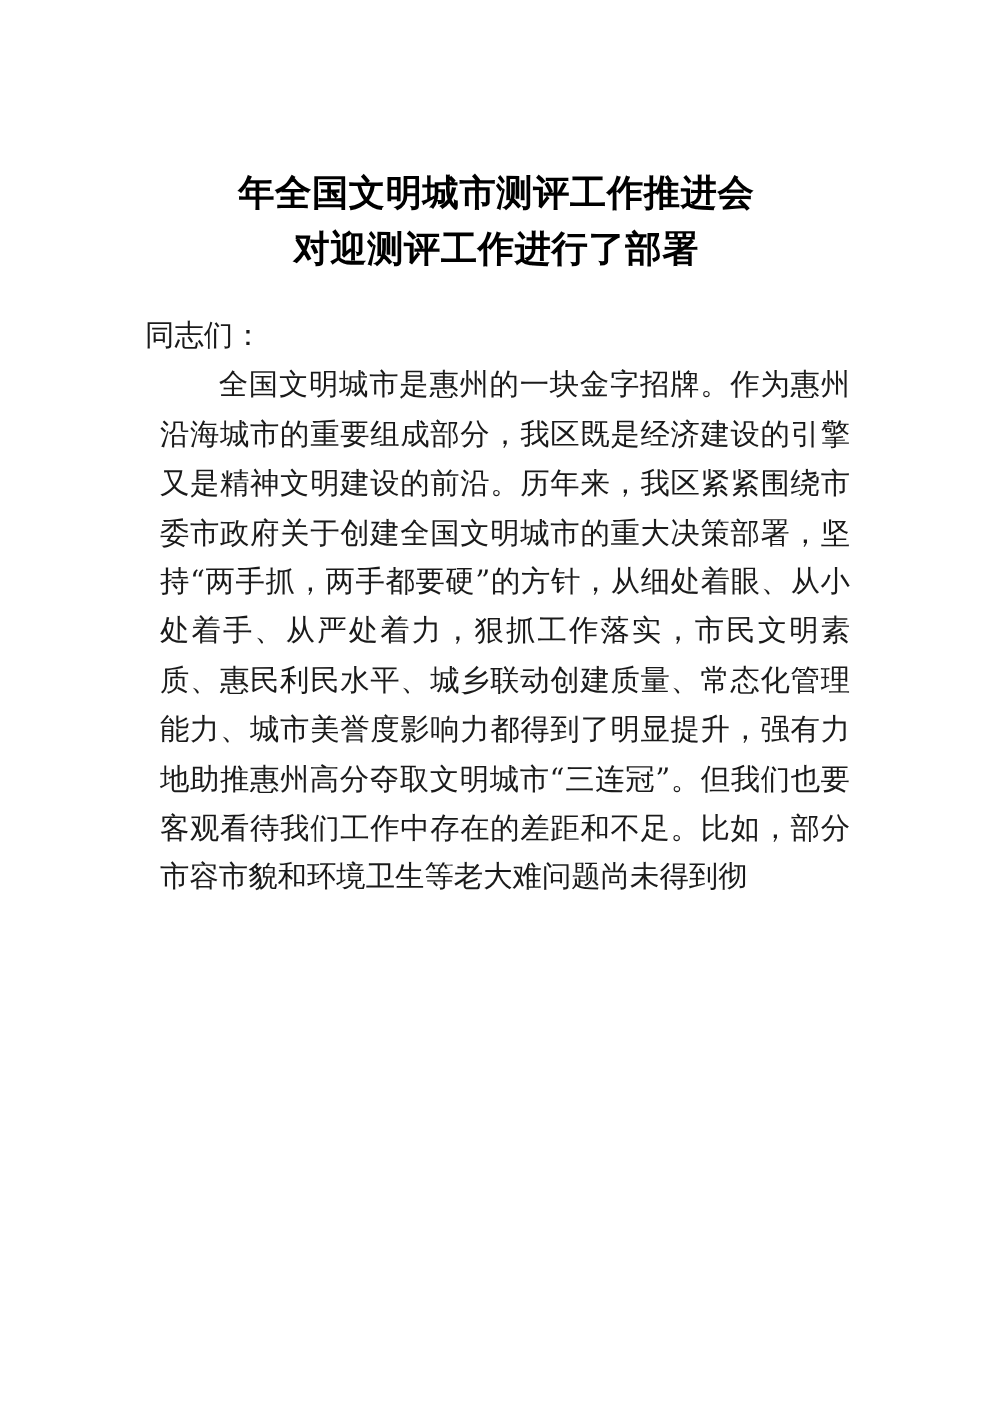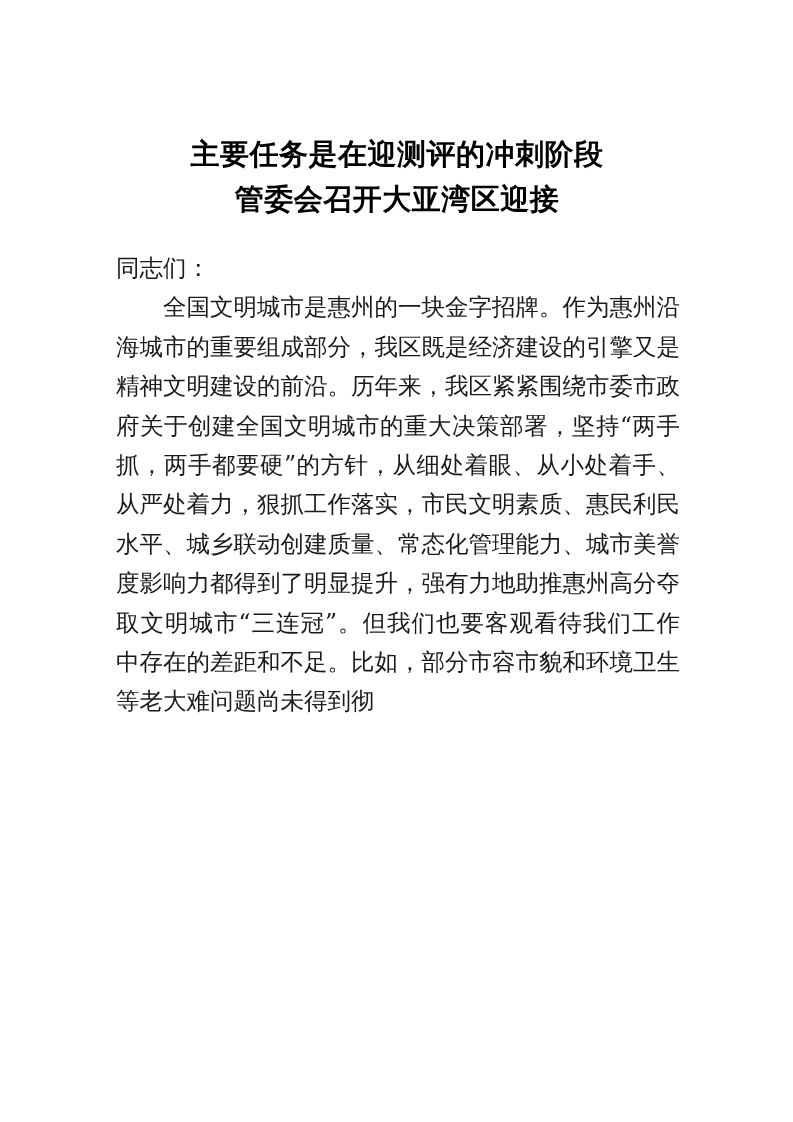--- a/index.html
+++ b/index.html
@@ -61,31 +61,32 @@
   .para.salutation {
     text-align: left;
     margin-bottom: 0;
   }
 
   .para.indent {
     text-indent: 2em;
   }
   .para.tail-open {
     text-align-last: left;
+    margin-left: 12px;
   }
 
 </style>
 </head>
 <body>
 
 <div class="page">
 
   <div class="doc-title">
-    <span class="title-line">主要任务是在迎测评的冲刺阶段</span>
-    <span class="title-line">管委会召开大亚湾区迎接</span>
+    <span class="title-line">年全国文明城市测评工作推进会</span>
+    <span class="title-line">对迎测评工作进行了部署</span>
   </div>
 
   <div class="body-area">
 
     <p class="para salutation">同志们：</p>
 
 
     <p class="para indent tail-open">全国文明城市是惠州的一块金字招牌。作为惠州沿海城市的重要组成部分，我区既是经济建设的引擎又是精神文明建设的前沿。历年来，我区紧紧围绕市委市政府关于创建全国文明城市的重大决策部署，坚持“两手抓，两手都要硬”的方针，从细处着眼、从小处着手、从严处着力，狠抓工作落实，市民文明素质、惠民利民水平、城乡联动创建质量、常态化管理能力、城市美誉度影响力都得到了明显提升，强有力地助推惠州高分夺取文明城市“三连冠”。但我们也要客观看待我们工作中存在的差距和不足。比如，部分市容市貌和环境卫生等老大难问题尚未得到彻</p>
 
   </div>

